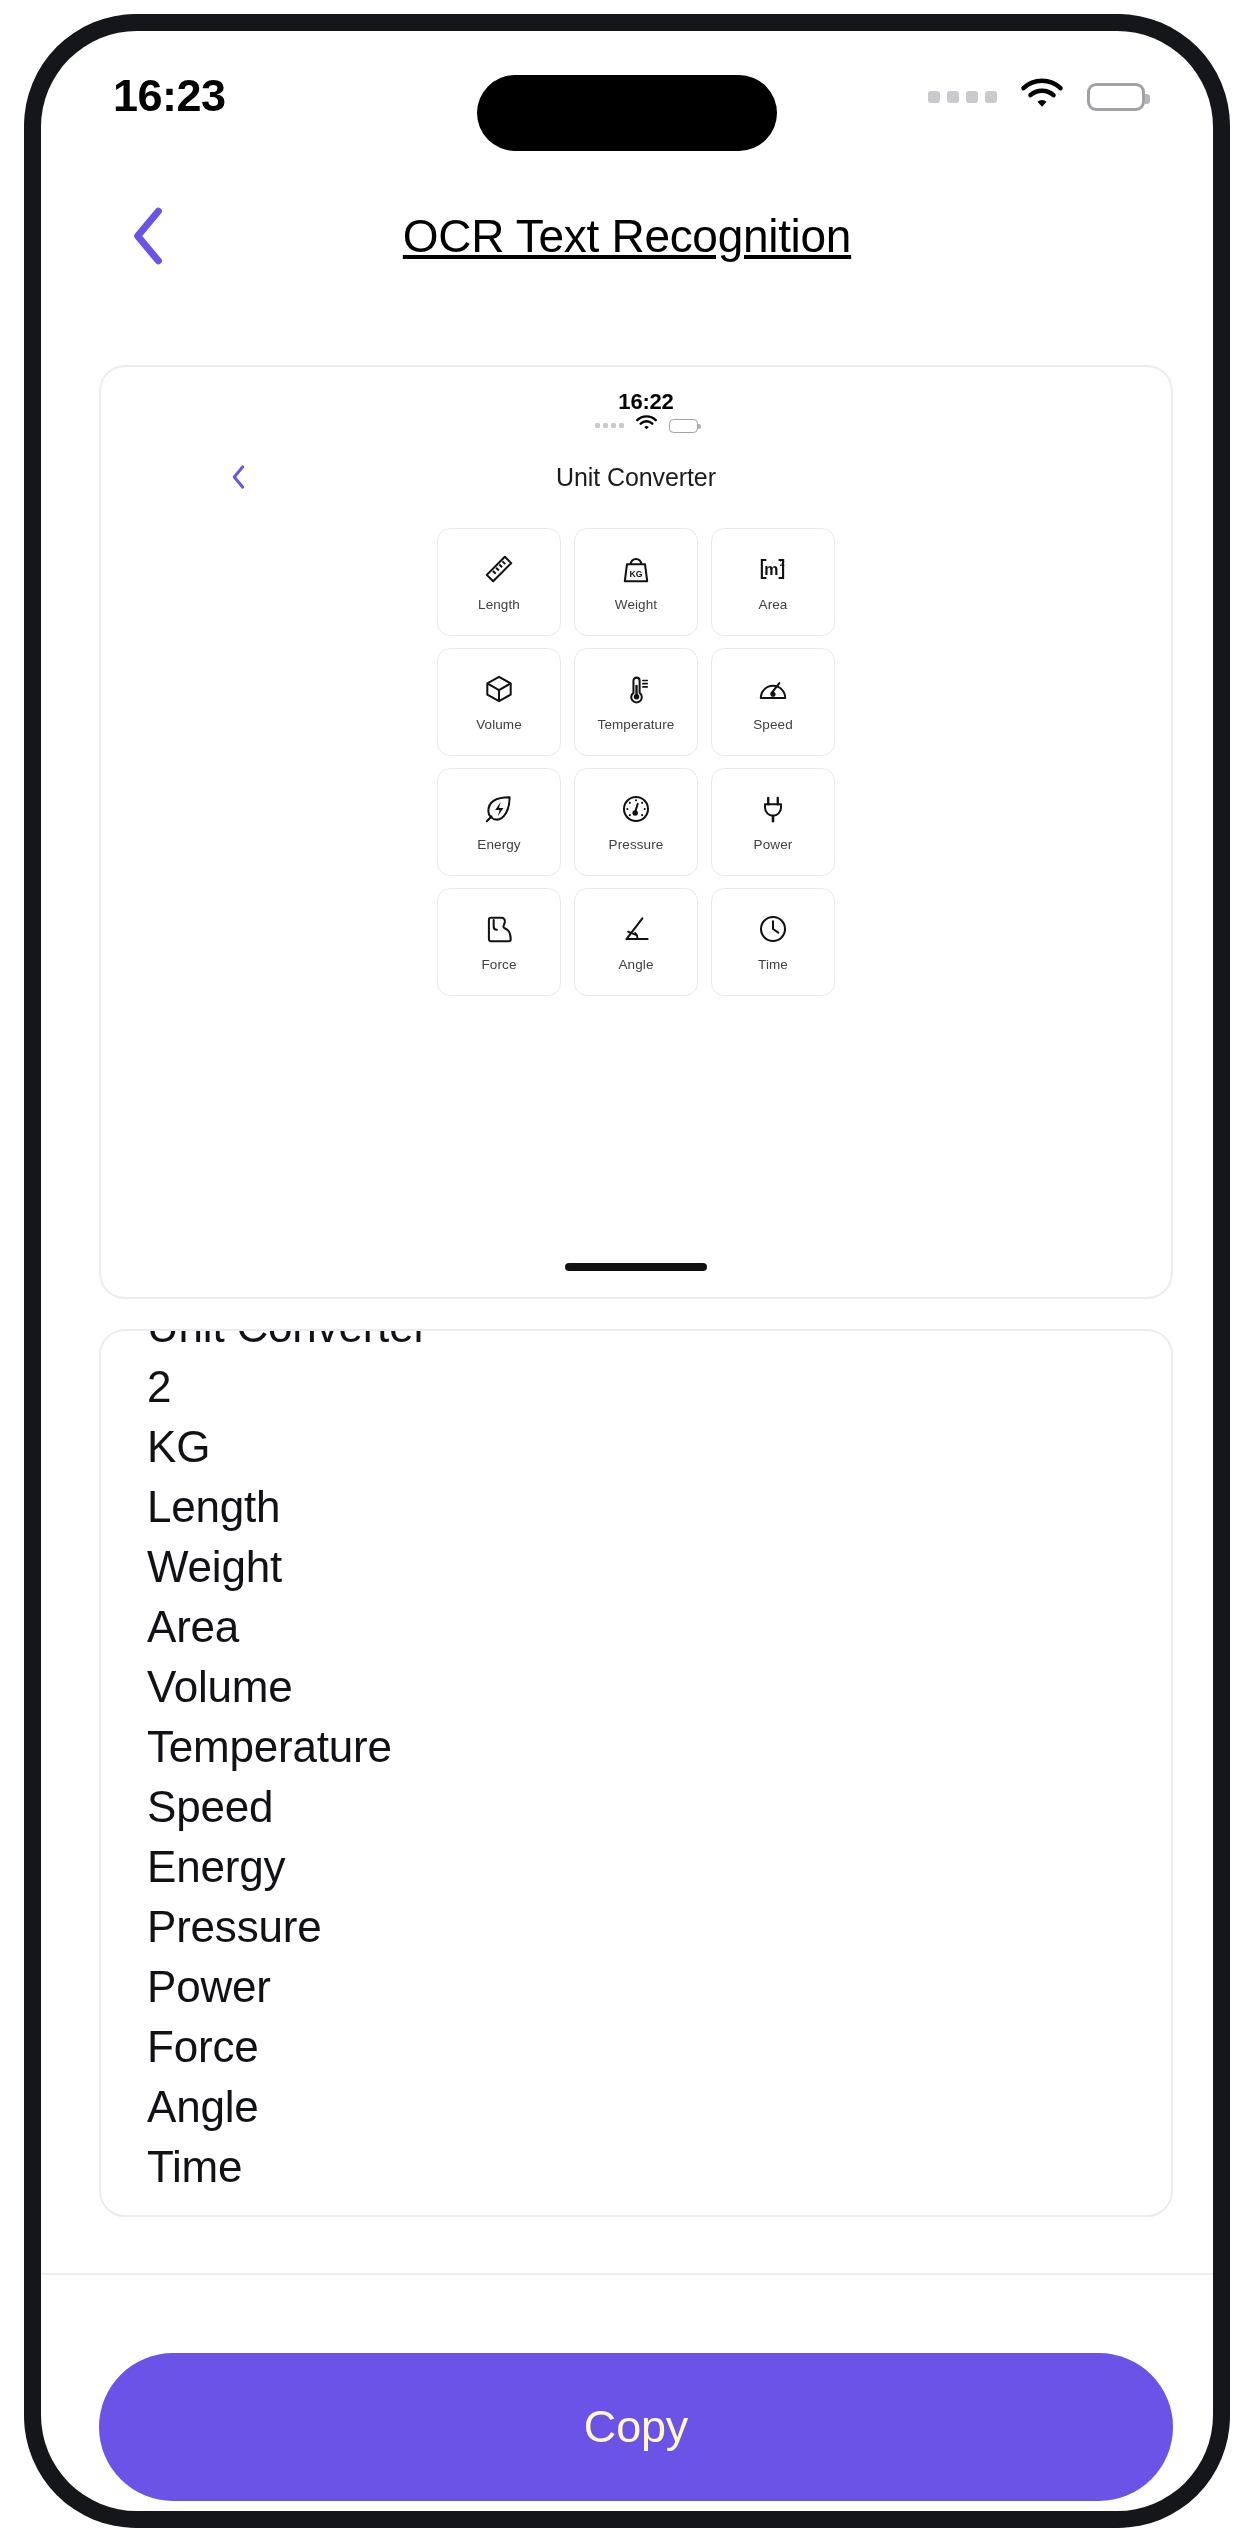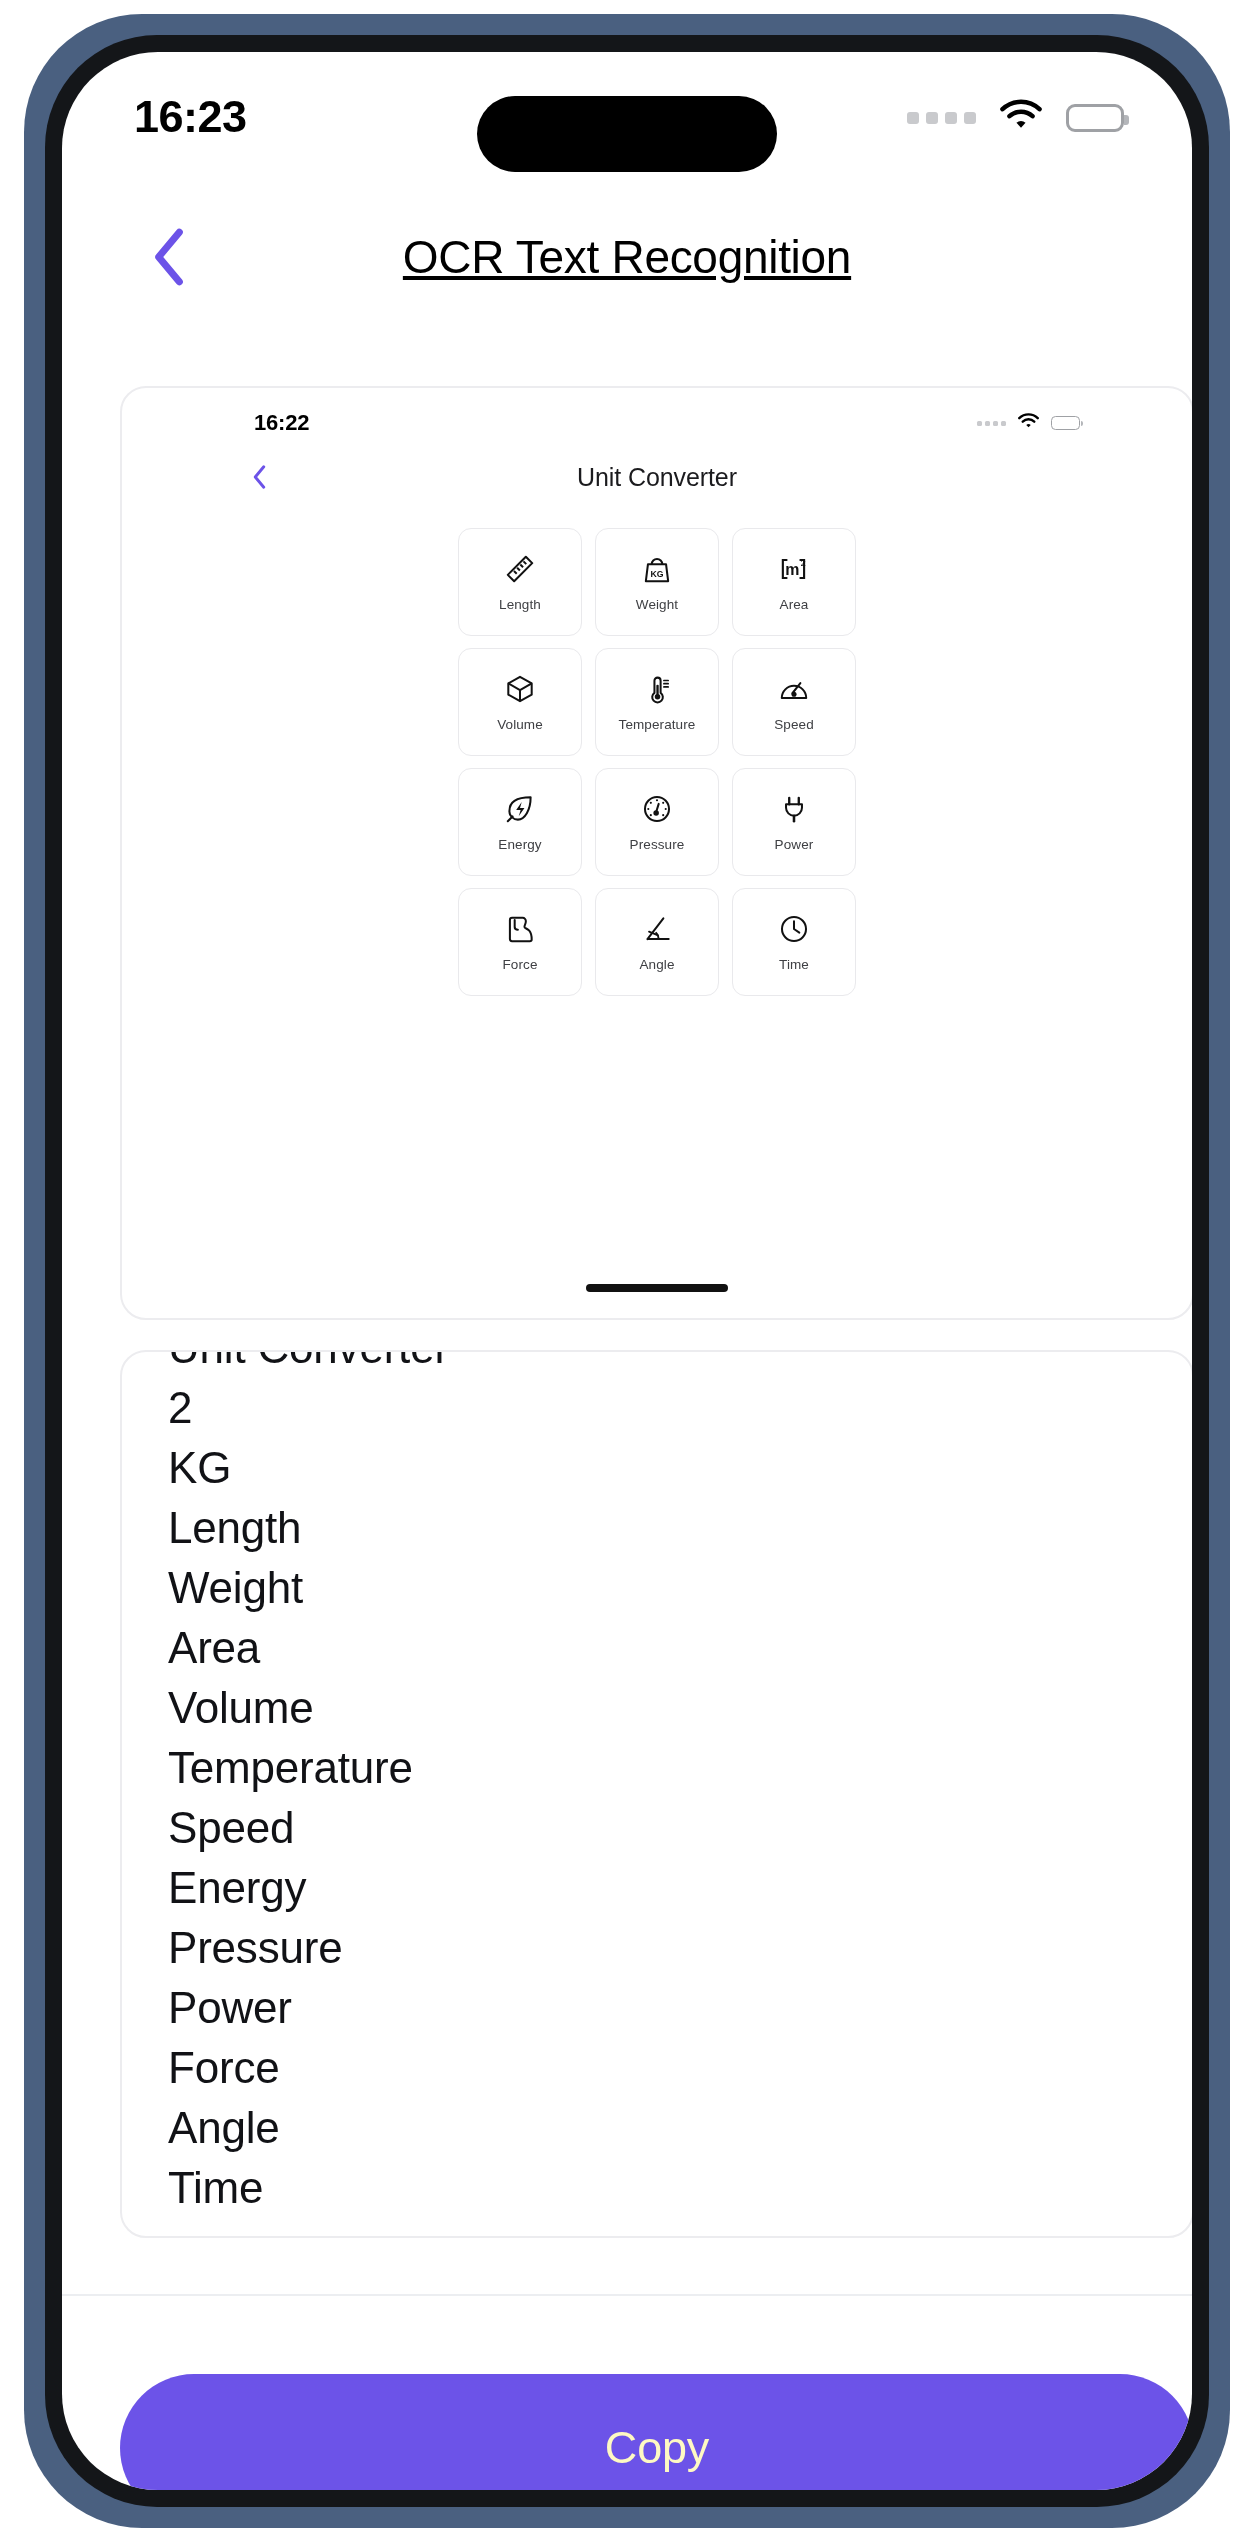--- a/index.html
+++ b/index.html
@@ -10,21 +10,21 @@
     overflow: hidden;
   }
 
   
   #phone-frame {
     position: absolute;
     left: 24px; top: 14px;
     width: 1206px; height: 2514px;
     border-radius: 118px;
     background: #4a6080;               
-    padding: 21px;
+    padding: 0;
   }
   #phone-bezel {
     width: 100%; height: 100%;
     border-radius: 112px;
     background: #141619;               
     padding: 17px;
   }
   #phone-screen {
     position: relative;
     width: 100%; height: 100%;
@@ -89,22 +89,23 @@
   
   #preview-card {
     position: absolute; left: 58px; top: 334px;
     width: 1074px; height: 934px;
     background: #fff;
     border: 2px solid #ececef;
     border-radius: 26px;
     overflow: hidden;
   }
   #preview-status {
-    display: flex; align-items: center; justify-content: space-between;
+    display: flex; align-items: center; justify-content: flex-end;
     padding: 22px 112px 0 132px;
+    flex-direction: column;
   }
   #preview-time { font-size: 22px; font-weight: 700; color: #000; letter-spacing: -0.2px; }
   #preview-status-right { display: flex; align-items: center; gap: 11px; }
   .mini-dots { display: flex; gap: 3px; }
   .mini-dots i { width: 5px; height: 5px; border-radius: 1.5px; background: #c9cacd; display: block; }
   .mini-batt {
     width: 29px; height: 14px; border: 1.5px solid #9fa1a5;
     border-radius: 4.5px; padding: 1.5px; position: relative;
   }
   .mini-batt-fill { width: 46%; height: 100%; background: #000; border-radius: 2px; }

